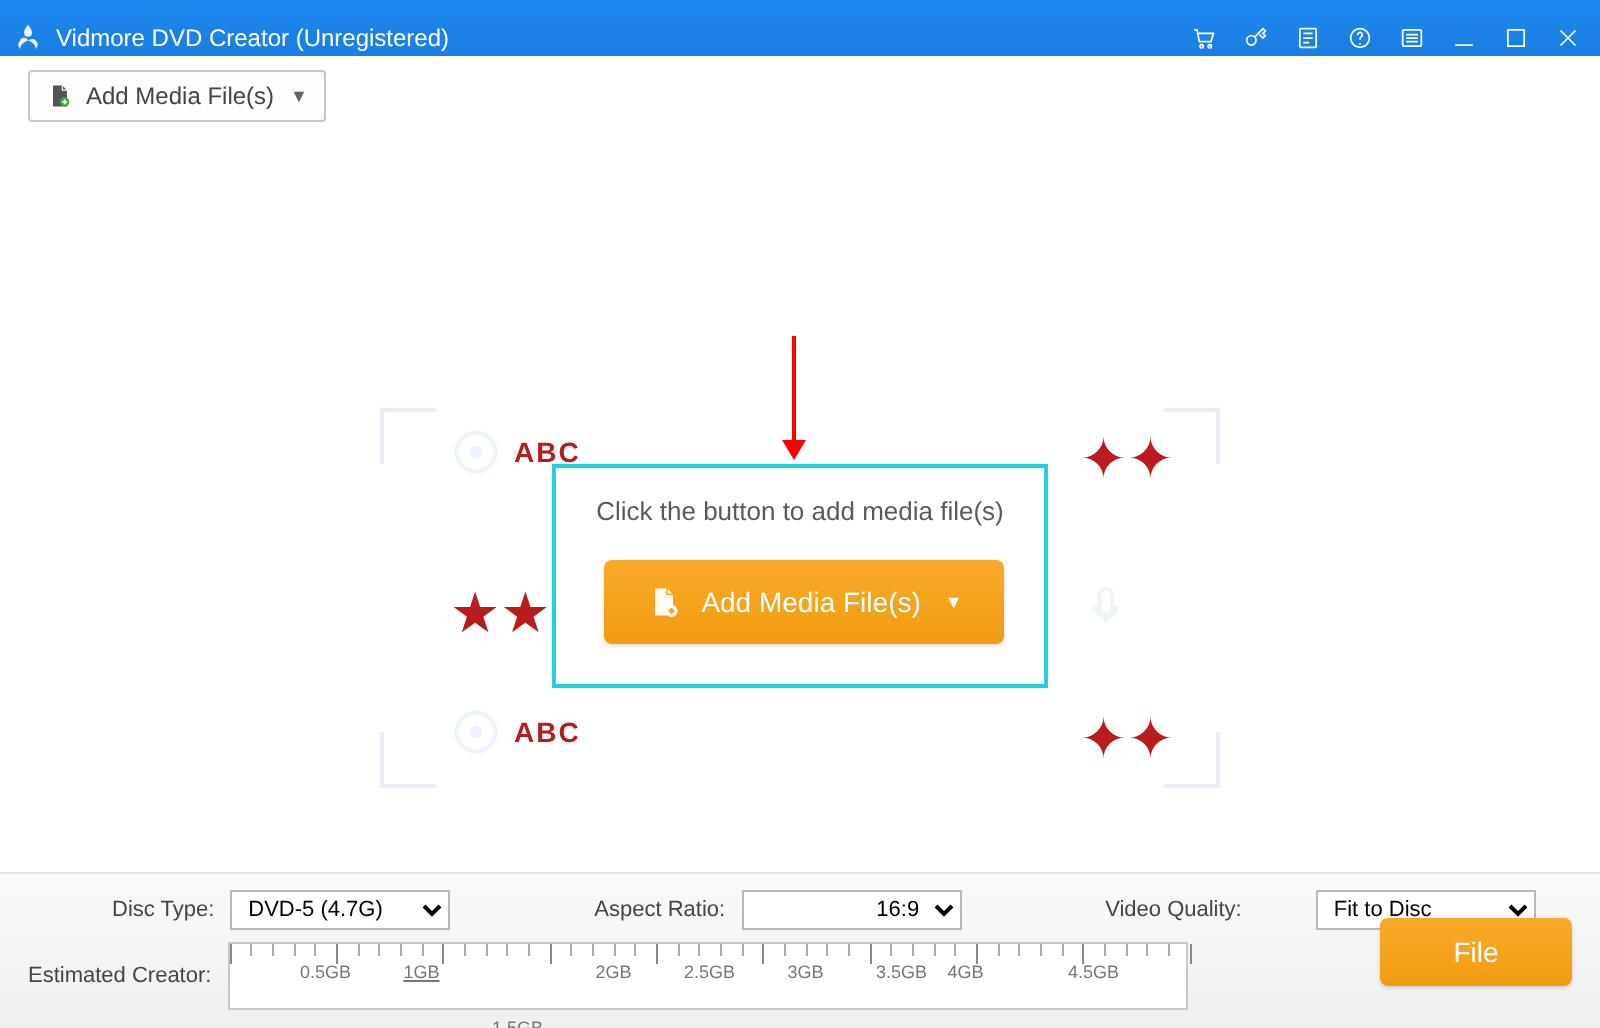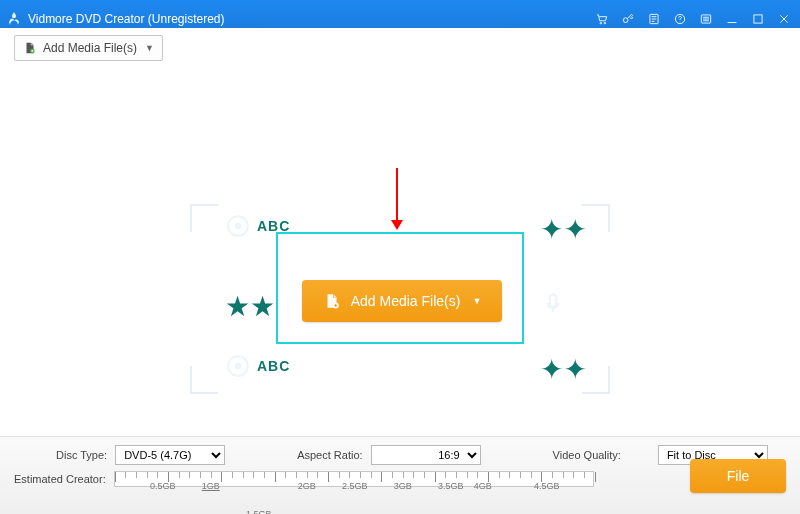--- a/index.html
+++ b/index.html
@@ -65,21 +65,21 @@
     position:absolute; width:28px; height:28px;
     border: 2px solid #e9eef4;
   }
   .corner.tl { left:0; top:0; border-right:none; border-bottom:none; }
   .corner.tr { right:0; top:0; border-left:none; border-bottom:none; }
   .corner.bl { left:0; bottom:0; border-right:none; border-top:none; }
   .corner.br { right:0; bottom:0; border-left:none; border-top:none; }
 
   
   .wm {
-    position:absolute; color:#0f766e; font-size:28px;
+    position:absolute; color:#b91c1c; font-size:28px;
     display:flex;align-items:center;gap:6px;
   }
   .wm .t { font-size:14px; font-weight:bold; letter-spacing:1px; }
 
   
   .annot-box {
     position:absolute;
     left: 276px; top: 164px;
     width: 248px; height: 112px;
     border: 2px solid #1fd3d9;
@@ -142,21 +142,21 @@
     padding: 0 4px;
   }
   .sel-disc   { width:110px; }
   .sel-aspect { width:110px;text-align:right; }
   .sel-vq     { width:110px;margin-left:29px; }
   .gap2 { width: 56px; }
 
   .row2 { display:flex; align-items:center; gap:8px; }
   .ruler {
     position:relative; flex:0 0 auto;
-    width: 480px; height: 16px;
+    width: 480px; height: 34px;
     border:1px solid #c7c7c7;
     background:#fff;
   }
   .ruler .tick {
     position:absolute; top:0; width:1px; height:6px; background:#aaa;
   }
   .ruler .tick.big { height:10px; background:#888; }
   .ruler .lbl2 {
     position:absolute; top:9px; font-size:9px; color:#777; transform:translateX(-50%);
   }
@@ -276,20 +276,21 @@
   <div class="dropzone">
     <div class="corner tl"></div>
     <div class="corner tr"></div>
     <div class="corner bl"></div>
     <div class="corner br"></div>
   </div>
 
   <div class="annot-arrow"></div>
   <div class="annot-box"></div>
 
+  <div class="hint-text">Click the button to add media file(s)</div>
 
   <button class="btn-orange">
     <span class="ic">
       <svg viewBox="0 0 24 24" width="18" height="18">
           <path fill="#fff" d="M6 3h8l4 4v14H6z" opacity="0.95"></path>
           <path d="M14 3v4h4" fill="none" stroke="#f5a623" stroke-width="1"></path>
           <circle cx="17" cy="18" r="4" fill="#fff"></circle>
           <path d="M17 16v4M15 18h4" stroke="#f5a623" stroke-width="1.6"></path>
         </svg>
     </span>

